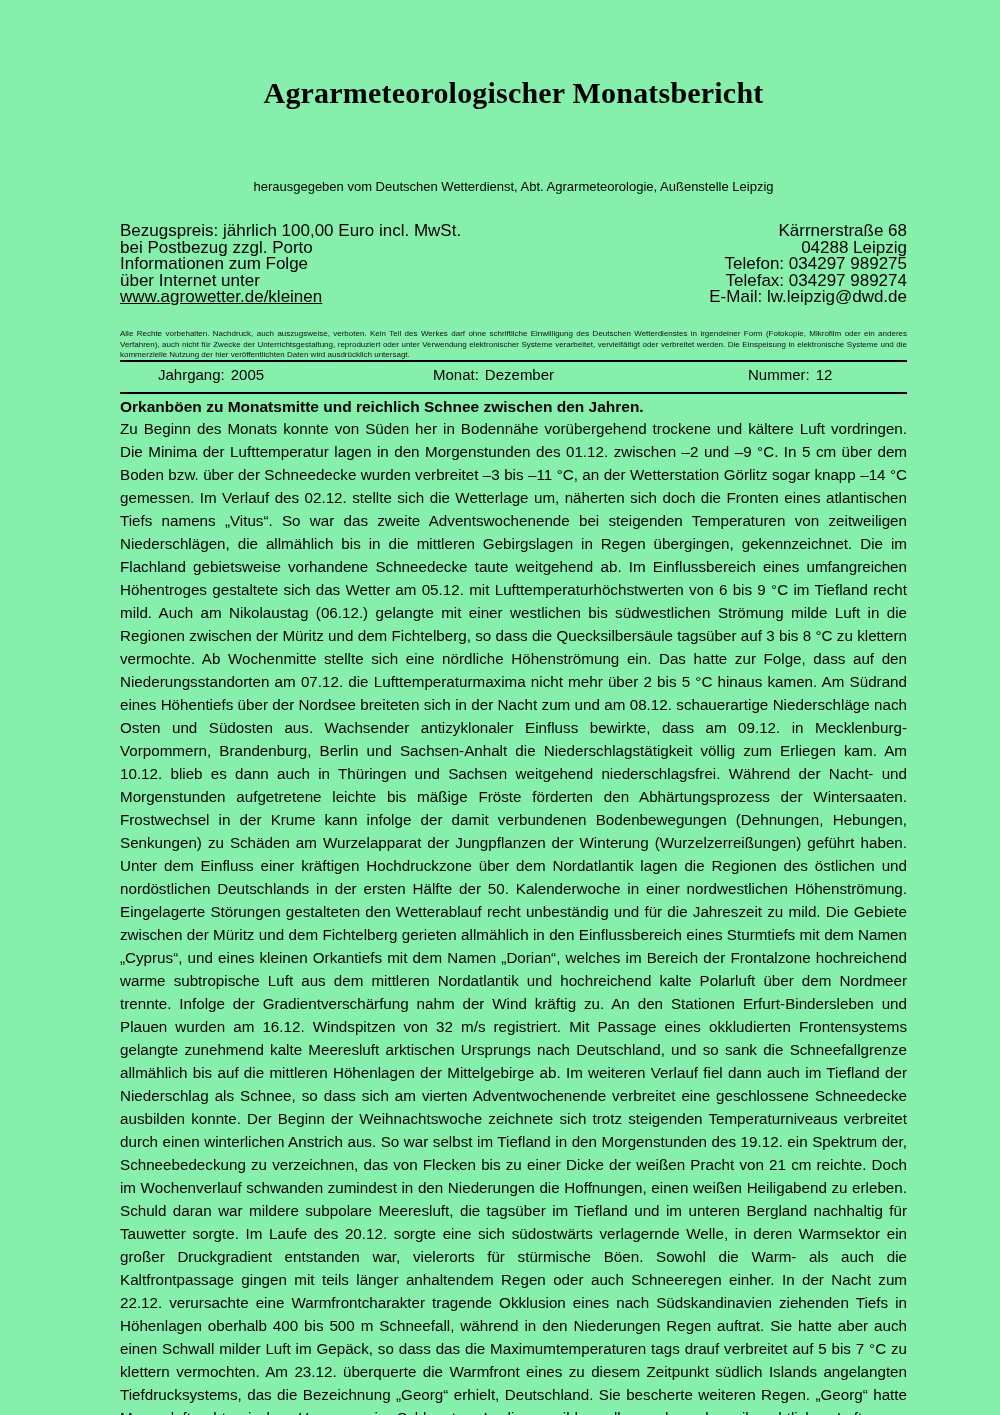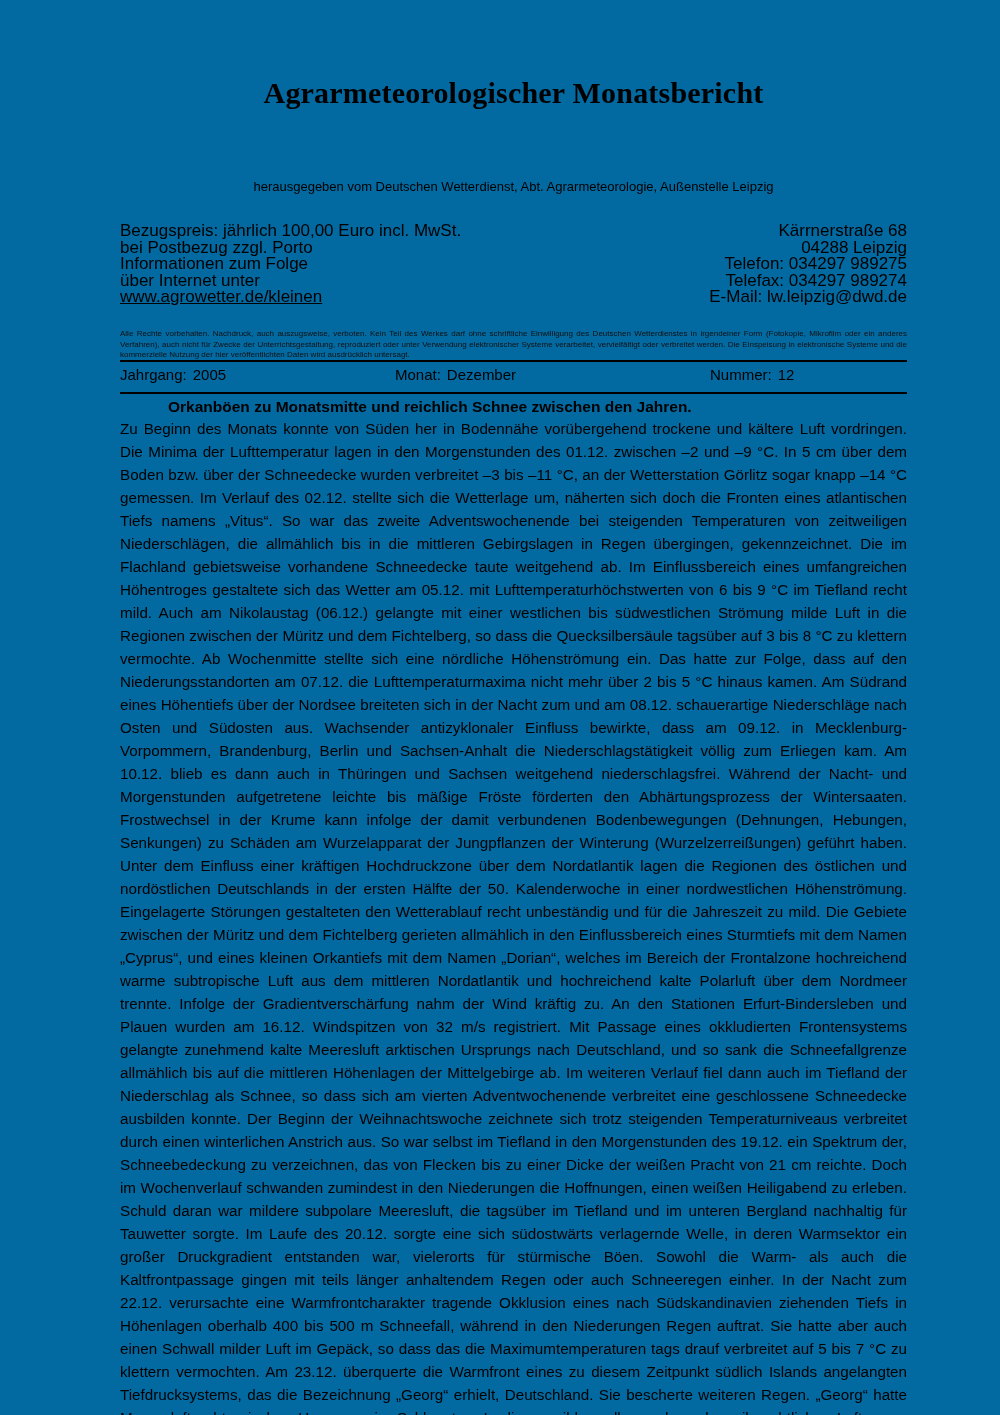--- a/index.html
+++ b/index.html
@@ -1,19 +1,19 @@
 <!DOCTYPE html>
 <html lang="de"><head>
 <meta charset="utf-8">
 <style>
   html,body{margin:0;padding:0;background:#ffffff;}
   .page{
     position:relative;
     width:1000px;height:1415px;
-    background:#0369a1;
+    background:#86efac;
     color:#000;
     font-family:"Liberation Sans","DejaVu Sans",sans-serif;
     overflow:hidden;
   }
   .doc-title{
     position:absolute;top:76px;left:120px;width:787px;
     text-align:center;
     font-family:"Liberation Serif","DejaVu Serif",serif;
     font-weight:bold;font-size:30px;letter-spacing:.2px;
   }
@@ -36,24 +36,24 @@
     font-size:8px;line-height:10.6px;text-align:justify;color:#111;margin-top:20px;
   }
   .rule{position:absolute;left:120px;width:787px;height:2px;background:#000;}
   .rule1{top:360px;}
   .rule2{top:392px;}
   .meta{position:absolute;top:366px;left:120px;width:787px;height:20px;font-size:15px;}
   .meta .pair{position:absolute;top:0;white-space:nowrap;}
   .meta .p1{left:0;}
   .meta .p2{left:275px;}
   .meta .p3{left:590px;}
-  .meta .lbl{margin-right:6px;}
+  .meta .lbl{margin-right:6px;margin-left:38px;}
   .headline{
     position:absolute;top:398px;left:120px;width:787px;
-    font-size:15.5px;font-weight:bold;margin-left:48px;
+    font-size:15.5px;font-weight:bold;
   }
   .bodytext{
     position:absolute;top:417px;left:120px;width:787px;
     font-size:15.2px;line-height:23px;text-align:justify;
   }
 </style>
 </head>
 <body>
 
 <div class="page">

